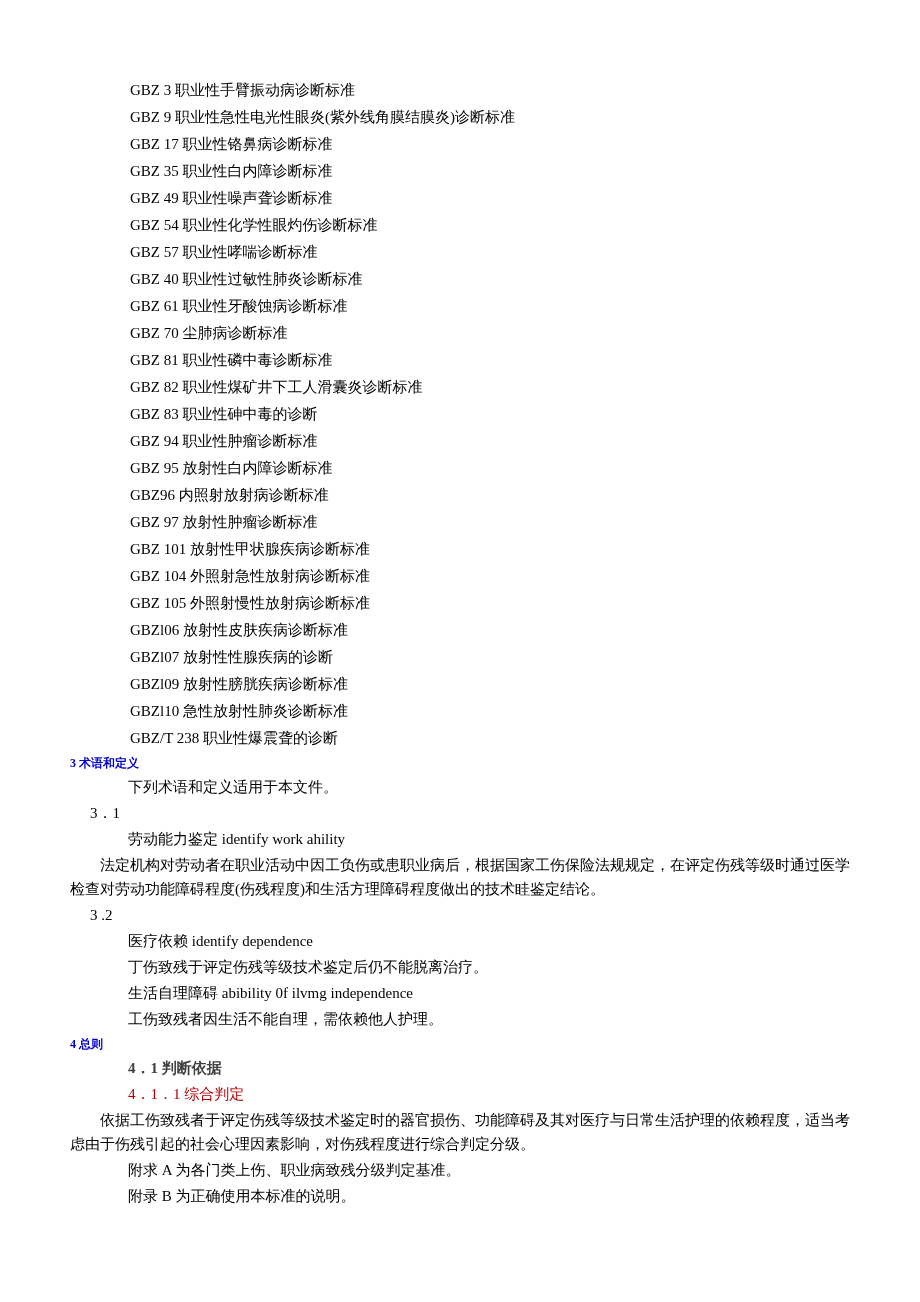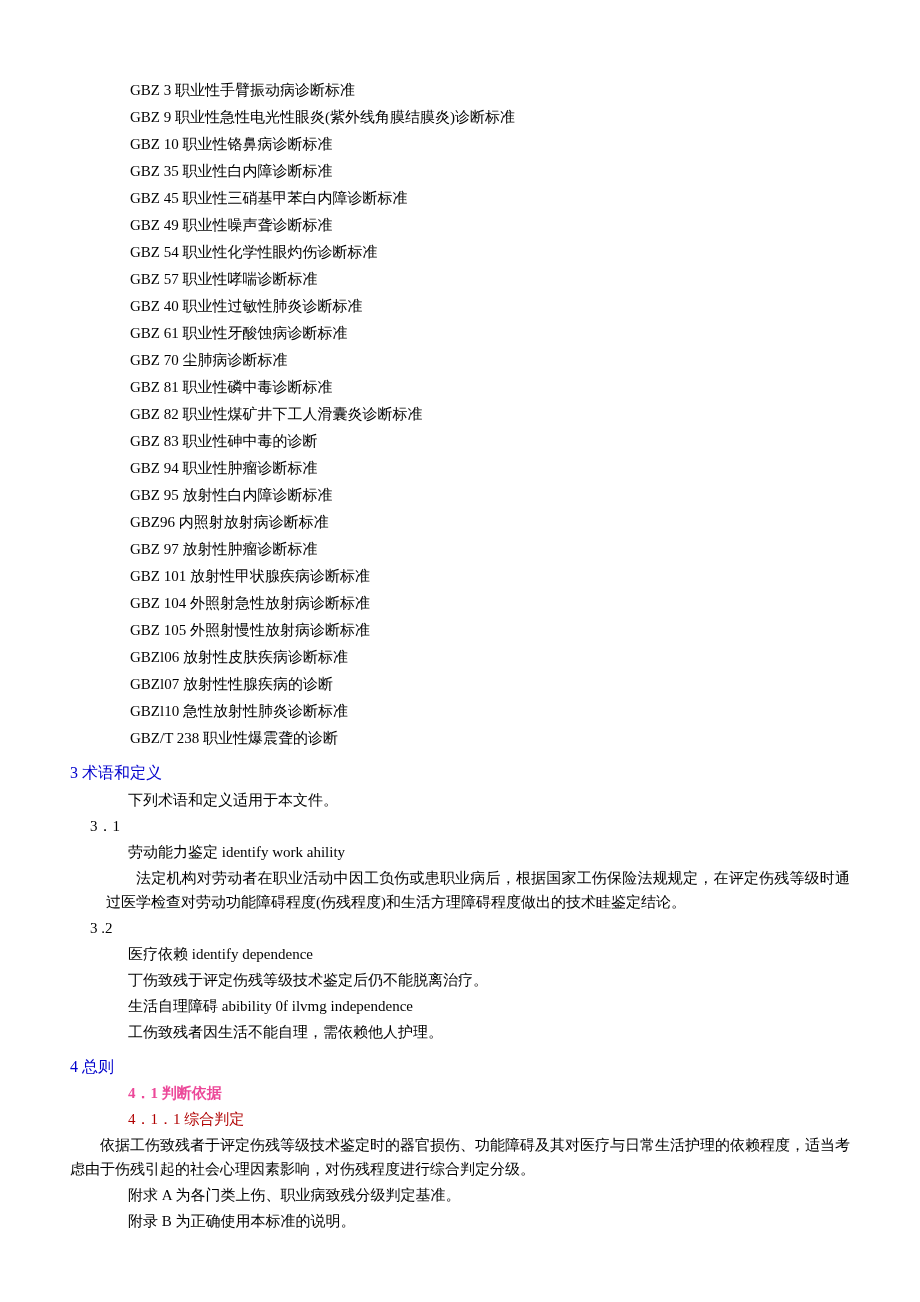--- a/index.html
+++ b/index.html
@@ -19,26 +19,26 @@
     position: relative;
   }
   .gbz-list {
     padding-left: 60px;
   }
   .gbz-list p {
     margin: 0 0 3px 0;
   }
   .section-heading3 {
     color: #0000cc;
-    font-weight: normal;
-    font-size: 16px;
-    margin: 10px 0 2px 0;
+    font-weight: bold;
+    font-size: 12px;
+    margin: 4px 0 2px 0;
   }
   .section-heading4 {
-    color: #ec4899;
+    color: #404040;
     font-weight: bold;
     margin: 2px 0 2px 0;
     padding-left: 58px;
   }
   .subsection-heading {
     color: #b00000;
     margin: 2px 0 2px 0;
     padding-left: 58px;
   }
   .body-block {
@@ -62,52 +62,52 @@
   }
 </style>
 </head>
 <body>
 
 <div class="page">
 
   <div class="gbz-list" id="gbz-list">
       <p>GBZ 3 职业性手臂振动病诊断标准</p>
       <p>GBZ 9 职业性急性电光性眼炎(紫外线角膜结膜炎)诊断标准</p>
-      <p>GBZ 10 职业性铬鼻病诊断标准</p>
+      <p>GBZ 17 职业性铬鼻病诊断标准</p>
       <p>GBZ 35 职业性白内障诊断标准</p>
-      <p>GBZ 45 职业性三硝基甲苯白内障诊断标准</p>
       <p>GBZ 49 职业性噪声聋诊断标准</p>
       <p>GBZ 54 职业性化学性眼灼伤诊断标准</p>
       <p>GBZ 57 职业性哮喘诊断标准</p>
       <p>GBZ 40 职业性过敏性肺炎诊断标准</p>
       <p>GBZ 61 职业性牙酸蚀病诊断标准</p>
       <p>GBZ 70 尘肺病诊断标准</p>
       <p>GBZ 81 职业性磷中毒诊断标准</p>
       <p>GBZ 82 职业性煤矿井下工人滑囊炎诊断标准</p>
       <p>GBZ 83 职业性砷中毒的诊断</p>
       <p>GBZ 94 职业性肿瘤诊断标准</p>
       <p>GBZ 95 放射性白内障诊断标准</p>
       <p>GBZ96 内照射放射病诊断标准</p>
       <p>GBZ 97 放射性肿瘤诊断标准</p>
       <p>GBZ 101 放射性甲状腺疾病诊断标准</p>
       <p>GBZ 104 外照射急性放射病诊断标准</p>
       <p>GBZ 105 外照射慢性放射病诊断标准</p>
       <p>GBZl06 放射性皮肤疾病诊断标准</p>
       <p>GBZl07 放射性性腺疾病的诊断</p>
+      <p>GBZl09 放射性膀胱疾病诊断标准</p>
       <p>GBZl10 急性放射性肺炎诊断标准</p>
       <p>GBZ/T 238 职业性爆震聋的诊断</p>
     </div>
 
   <div class="section-heading3">3 术语和定义</div>
   <p class="body-indent">下列术语和定义适用于本文件。</p>
 
   <div id="terms">
       <p class="body-block" style="padding-left: 20px;">3．1</p>
       <p class="body-indent">劳动能力鉴定 identify work ahility</p>
-      <p class="body-full" style="text-indent: 2em; padding-left: 0px; margin-left: 36px;">法定机构对劳动者在职业活动中因工负伤或患职业病后，根据国家工伤保险法规规定，在评定伤残等级时通过医学检查对劳动功能障碍程度(伤残程度)和生活方理障碍程度做出的技术眭鉴定结论。</p>
+      <p class="body-full" style="text-indent: 2em; padding-left: 0px;">法定机构对劳动者在职业活动中因工负伤或患职业病后，根据国家工伤保险法规规定，在评定伤残等级时通过医学检查对劳动功能障碍程度(伤残程度)和生活方理障碍程度做出的技术眭鉴定结论。</p>
       <p class="body-block" style="padding-left: 20px;">3 .2</p>
       <p class="body-indent">医疗依赖 identify dependence</p>
       <p class="body-indent">丁伤致残于评定伤残等级技术鉴定后仍不能脱离治疗。</p>
       <p class="body-indent">生活自理障碍 abibility 0f ilvmg independence</p>
       <p class="body-indent">工伤致残者因生活不能自理，需依赖他人护理。</p>
     </div>
 
   <div class="section-heading3">4 总则</div>
   <div class="section-heading4">4．1 判断依据</div>
   <div class="subsection-heading">4．1．1 综合判定</div>

